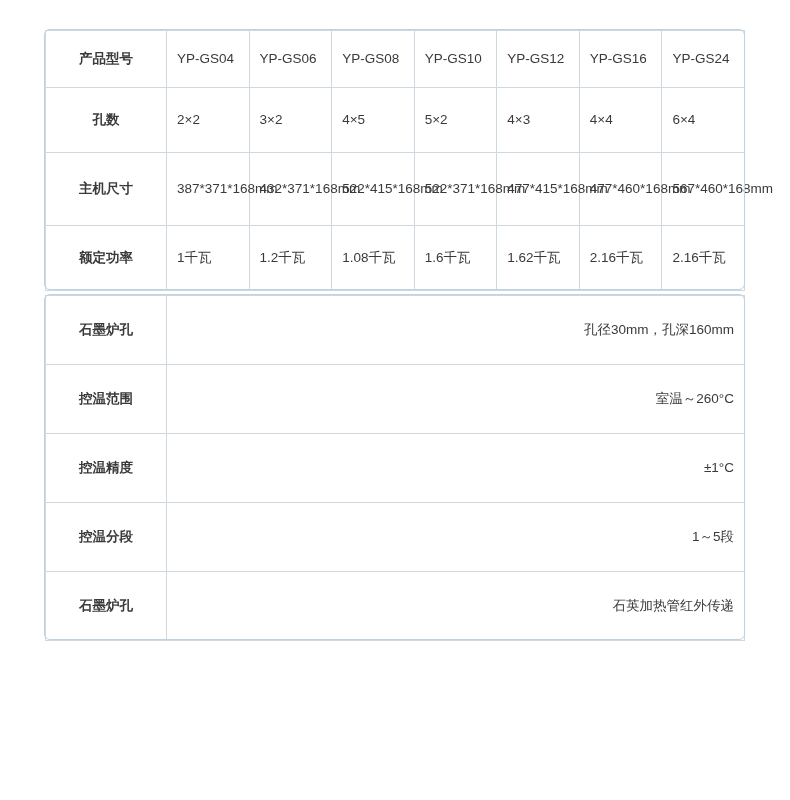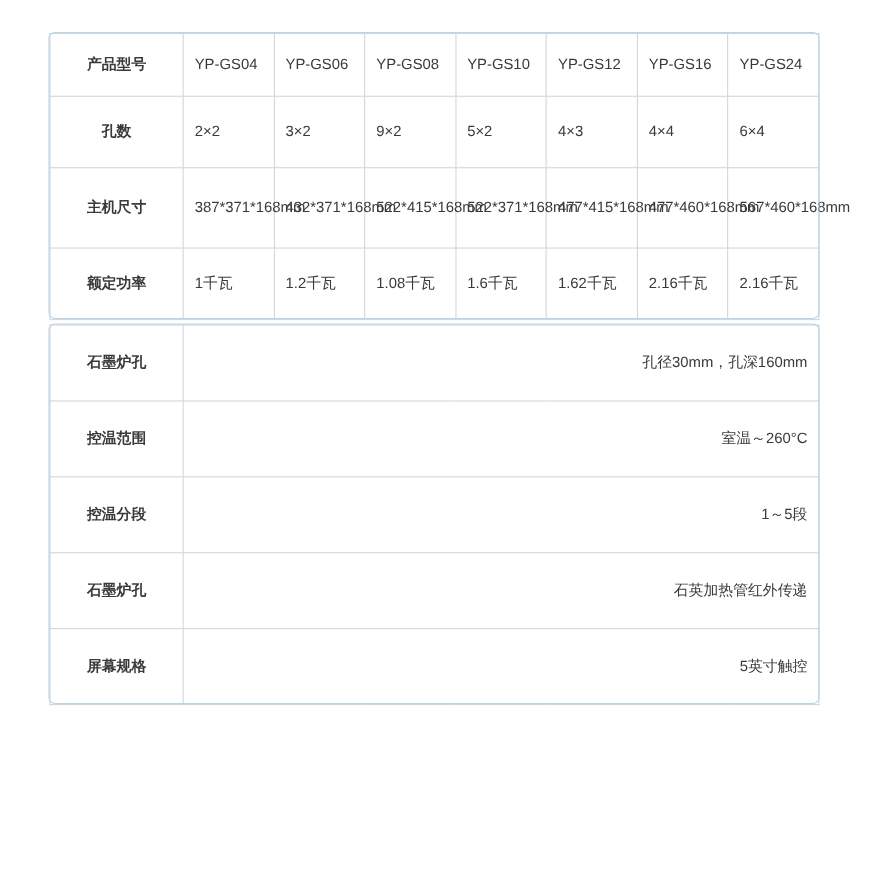--- a/index.html
+++ b/index.html
@@ -104,21 +104,21 @@
           <td class="val">YP-GS08</td>
           <td class="val">YP-GS10</td>
           <td class="val">YP-GS12</td>
           <td class="val">YP-GS16</td>
           <td class="val">YP-GS24</td>
         </tr>
         <tr class="row-h2">
           <td class="label">孔数</td>
           <td class="val">2×2</td>
           <td class="val">3×2</td>
-          <td class="val">9×2</td>
+          <td class="val">4×5</td>
           <td class="val">5×2</td>
           <td class="val">4×3</td>
           <td class="val">4×4</td>
           <td class="val">6×4</td>
         </tr>
         <tr class="row-h3">
           <td class="label">主机尺寸</td>
           <td class="val">387*371*168mm</td>
           <td class="val">432*371*168mm</td>
           <td class="val">522*415*168mm</td>
@@ -148,28 +148,28 @@
       <tbody>
         <tr class="sec2">
           <td class="label">石墨炉孔</td>
           <td class="merged" colspan="7">孔径30mm，孔深160mm</td>
         </tr>
         <tr class="sec2">
           <td class="label">控温范围</td>
           <td class="merged" colspan="7">室温～260°C</td>
         </tr>
         <tr class="sec2">
+          <td class="label">控温精度</td>
+          <td class="merged" colspan="7">±1°C</td>
+        </tr>
+        <tr class="sec2">
           <td class="label">控温分段</td>
           <td class="merged" colspan="7">1～5段</td>
         </tr>
         <tr class="sec2">
           <td class="label">石墨炉孔</td>
           <td class="merged" colspan="7">石英加热管红外传递</td>
-        </tr>
-        <tr class="sec2">
-          <td class="label">屏幕规格</td>
-          <td class="merged" colspan="7">5英寸触控</td>
         </tr>
       </tbody>
     </table>
   </div>
 
 </div>
 
 </body></html>

